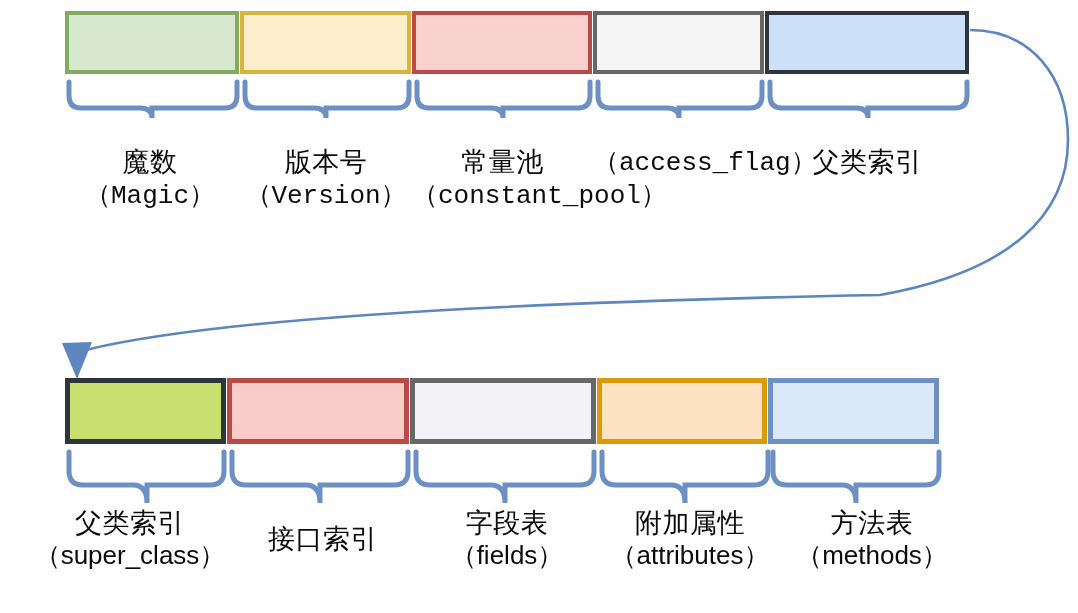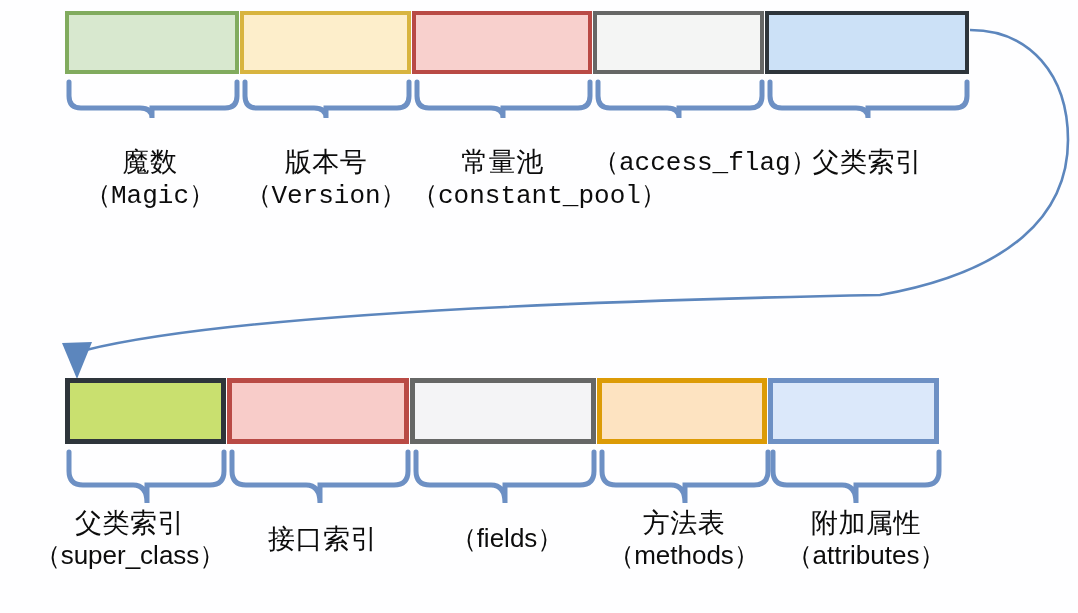--- a/index.html
+++ b/index.html
@@ -144,23 +144,24 @@
 
 <div class="labels" id="labels2">
   <div class="lblcell" style="width:196px">
     <div class="lbl-cn">父类索引</div>
     <div class="lbl-en">（super_class）</div>
   </div>
   <div class="lblcell" style="width:190px">
     <div class="lbl-cn">接口索引</div>
   </div>
   <div class="lblcell" style="width:178px">
+    <div class="lbl-cn">字段表</div>
     <div class="lbl-en">（fields）</div>
+  </div>
+  <div class="lblcell" style="width:188px">
+    <div class="lbl-cn">附加属性</div>
+    <div class="lbl-en">（attributes）</div>
   </div>
   <div class="lblcell" style="width:176px">
     <div class="lbl-cn">方法表</div>
     <div class="lbl-en">（methods）</div>
   </div>
-  <div class="lblcell" style="width:188px">
-    <div class="lbl-cn">附加属性</div>
-    <div class="lbl-en">（attributes）</div>
-  </div>
 </div>
 
 </body></html>

